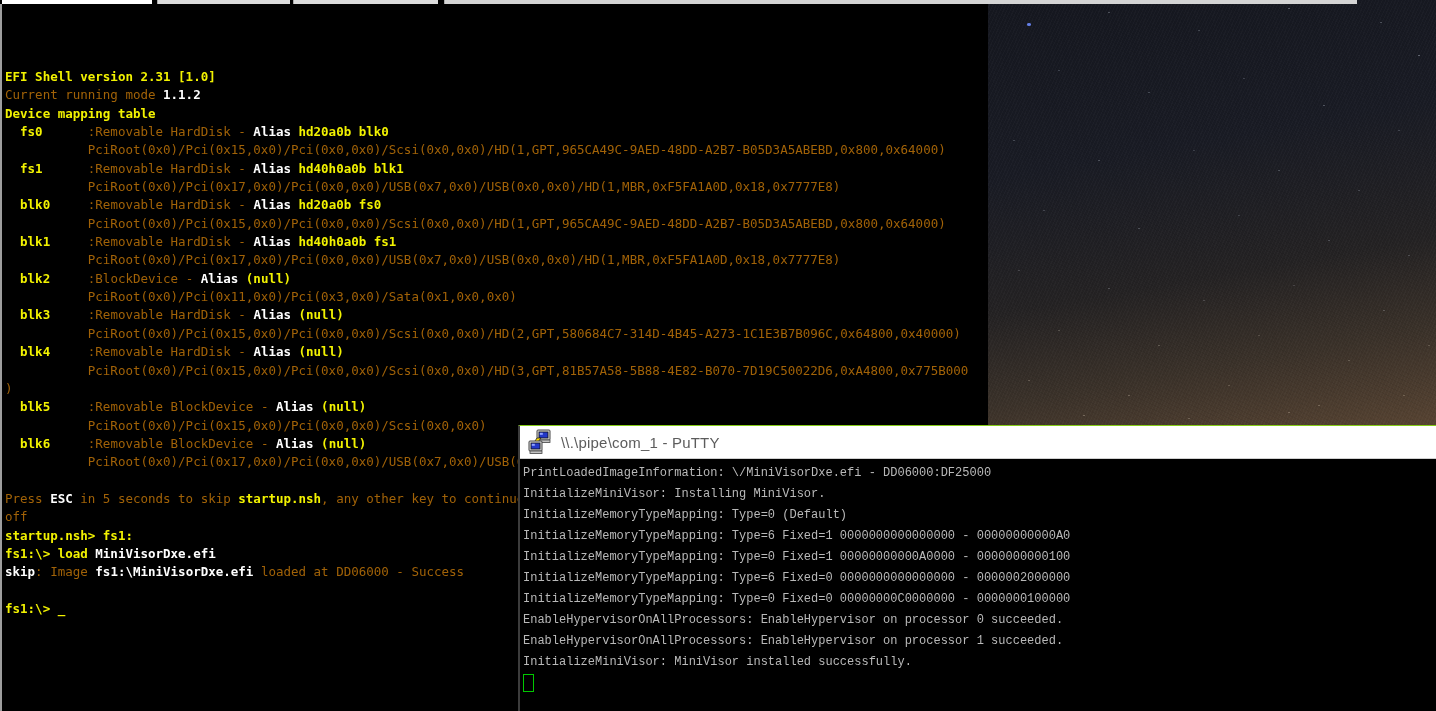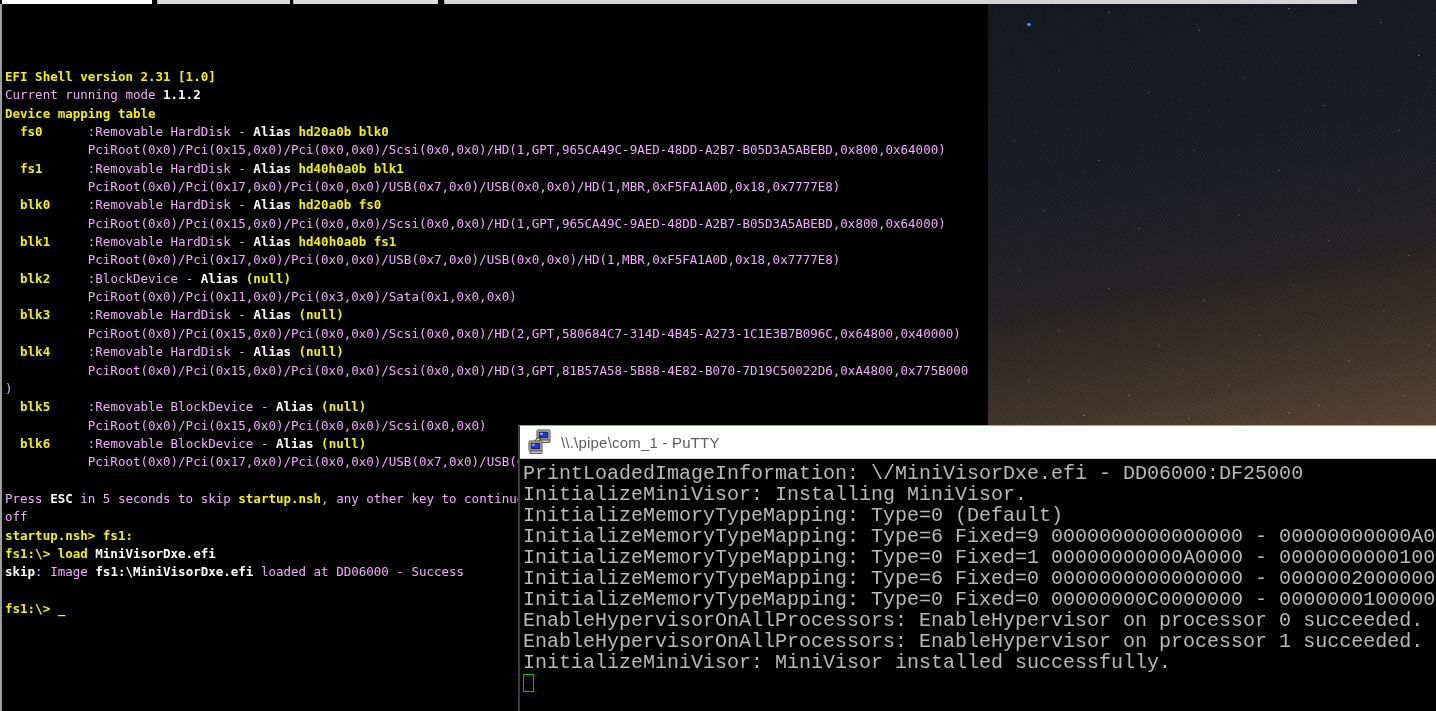--- a/index.html
+++ b/index.html
@@ -55,42 +55,42 @@
     position:absolute; left:0; top:4px; width:988px; height:707px;
     background:#000; border-left:2px solid #9e9e9e; z-index:3;
   }
   .efi-console {
     position:absolute; left:3px; top:31px; right:0; bottom:0;
     font-family:"DejaVu Sans Mono", monospace; font-size:12.5px; line-height:18.35px;
     overflow:hidden;
     margin-top:33px;
   }
   .efi-console .trow { height:18.35px; white-space:pre; }
-  .c-g { color:#f0abfc; }
+  .c-g { color:#a16207; }
   .c-w { color:#ffffff; font-weight:bold; }
   .c-y { color:#f2f200; font-weight:bold; }
 
   
   .putty-window {
     position:absolute; left:518px; top:425px; width:918px; height:286px; z-index:4;
     border-left:2px solid #3c3c3c; border-top:1px solid #84cc16; background:#000;
   }
   .putty-titlebar {
     position:relative; height:33px; background:#ffffff; border-bottom:1px solid #d0d0d0;
     display:flex; align-items:center;
   }
   .putty-icon { width:26px; height:26px; margin-left:8px; flex:0 0 auto; }
   .putty-title {
     margin-left:7px; font-size:15px; color:#5c5c5c; letter-spacing:0.2px;
     white-space:nowrap; overflow:hidden;
   }
   .putty-terminal {
     position:absolute; left:0; top:34px; right:0; bottom:0; background:#000;
     padding:3px 0 0 3px; overflow:hidden;
-    font-family:"Liberation Mono", monospace; font-size:20px; line-height:21px;
+    font-family:"Liberation Mono", monospace; font-size:12px; line-height:21px;
   }
   .putty-terminal .prow { height:21px; white-space:pre; }
   .c-p { color:#b9b9b9; }
   .putty-cursor {
     display:block; width:11px; height:18px; margin-top:1px;
     border:1px solid #00c800; background:transparent;
   }
 </style>
 </head>
 <body>
@@ -162,21 +162,21 @@
         <rect x="2" y="22" width="12" height="2.5" fill="#c2c2c2" stroke="#444" stroke-width="0.8"></rect>
       </g>
     </svg>
     <div class="putty-title">\\.\pipe\com_1 - PuTTY</div>
   </div>
   <div class="putty-terminal">
     <div>
         <div class="prow"><span class="c-p">PrintLoadedImageInformation: \/MiniVisorDxe.efi - DD06000:DF25000</span></div>
         <div class="prow"><span class="c-p">InitializeMiniVisor: Installing MiniVisor.</span></div>
         <div class="prow"><span class="c-p">InitializeMemoryTypeMapping: Type=0 (Default)</span></div>
-        <div class="prow"><span class="c-p">InitializeMemoryTypeMapping: Type=6 Fixed=9 0000000000000000 - 00000000000A0</span></div>
+        <div class="prow"><span class="c-p">InitializeMemoryTypeMapping: Type=6 Fixed=1 0000000000000000 - 00000000000A0</span></div>
         <div class="prow"><span class="c-p">InitializeMemoryTypeMapping: Type=0 Fixed=1 00000000000A0000 - 0000000000100</span></div>
         <div class="prow"><span class="c-p">InitializeMemoryTypeMapping: Type=6 Fixed=0 0000000000000000 - 0000002000000</span></div>
         <div class="prow"><span class="c-p">InitializeMemoryTypeMapping: Type=0 Fixed=0 00000000C0000000 - 0000000100000</span></div>
         <div class="prow"><span class="c-p">EnableHypervisorOnAllProcessors: EnableHypervisor on processor 0 succeeded.</span></div>
         <div class="prow"><span class="c-p">EnableHypervisorOnAllProcessors: EnableHypervisor on processor 1 succeeded.</span></div>
         <div class="prow"><span class="c-p">InitializeMiniVisor: MiniVisor installed successfully.</span></div>
       </div>
     <div class="putty-cursor"></div>
   </div>
 </div>

